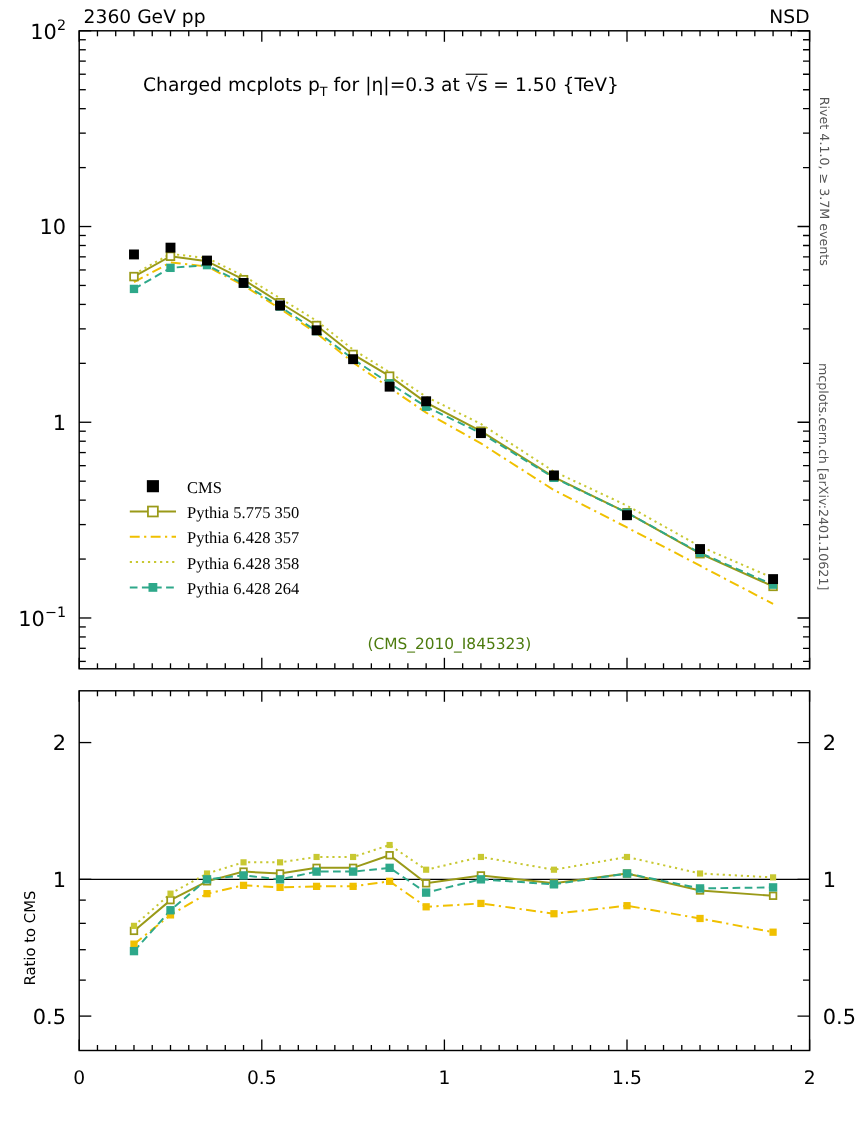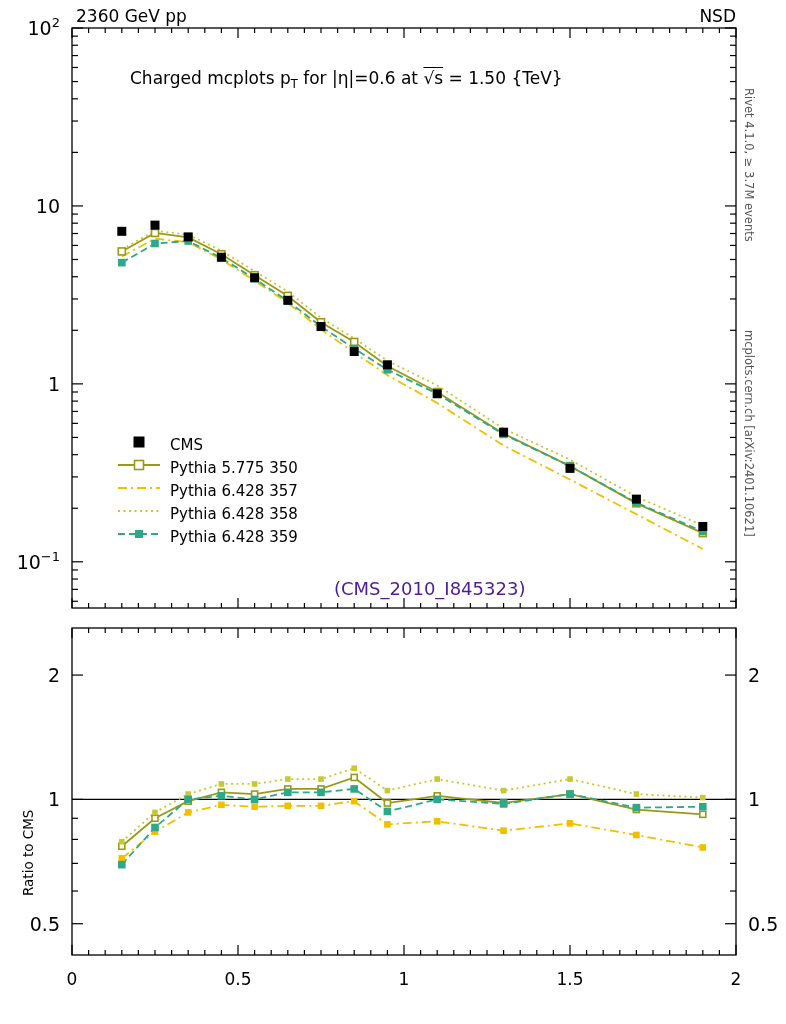--- a/index.html
+++ b/index.html
@@ -3,22 +3,22 @@
 <meta charset="utf-8">
 <style>
   html,body{margin:0;padding:0;background:#ffffff;}
   body{width:786px;height:1024px;font-family:"DejaVu Sans","Liberation Sans",sans-serif;color:#000;}
   #root{position:relative;width:786px;height:1024px;overflow:hidden;}
 
   .txt{position:absolute;white-space:nowrap;}
   .hdr{font-size:17px;}
   .title{font-size:17px;}
   .side{font-size:11.5px;color:#555;writing-mode:vertical-rl;text-orientation:mixed;}
-  .legend-lab{font-size:15px;}
-  .watermark{font-size:18px;color:#4c1d95;}
+  .legend-lab{font-size:15px;font-family:Liberation Serif, serif;}
+  .watermark{font-size:14px;color:#4d7c0f;}
   .ratio-ylab{font-size:13.5px;writing-mode:vertical-rl;text-orientation:mixed;transform:rotate(180deg);}
 
   svg{position:absolute;left:0;top:0;overflow:visible;}
 </style>
 </head>
 <body>
 <div id="root">
 
 <div class="txt hdr" style="left:76px;top:6px;">2360 GeV pp</div>
 <div class="txt hdr" style="right:50px;top:6px;">NSD</div>
@@ -396,26 +396,26 @@
       <rect x="133.5" y="436.5" width="11" height="11" fill="#000"></rect>
       <line x1="118" y1="465" x2="160" y2="465" stroke="#9a9a18" stroke-width="1.8"></line>
       <rect x="134.5" y="460.5" width="9" height="9" fill="#fff" stroke="#9a9a18" stroke-width="1.6"></rect>
       <line x1="118" y1="488" x2="160" y2="488" stroke="#f0c000" stroke-width="1.8" stroke-dasharray="9,4,2,4"></line>
       <line x1="118" y1="511" x2="160" y2="511" stroke="#c8c832" stroke-width="1.8" stroke-dasharray="2,3.5"></line>
       <line x1="118" y1="534" x2="160" y2="534" stroke="#2ea88a" stroke-width="1.8" stroke-dasharray="7,4"></line>
       <rect x="135" y="530" width="8" height="8" fill="#2ea88a"></rect>
     </svg>
 
 <div class="txt title" style="left:130px;top:68px;">
-  <span>Charged mcplots p</span><span style="font-size:11.5px;position:relative;top:4px;">T</span><span> for |</span><span>η</span><span>|=0.6 at </span><span style="text-decoration:overline;">√s</span><span> = 1.50 {TeV}</span>
+  <span>Charged mcplots p</span><span style="font-size:11.5px;position:relative;top:4px;">T</span><span> for |</span><span>η</span><span>|=0.3 at </span><span style="text-decoration:overline;">√s</span><span> = 1.50 {TeV}</span>
 </div>
 
 <div class="txt watermark" style="left:334px;top:578px;">(CMS_2010_I845323)</div>
 
 <div class="txt ratio-ylab" style="left:20px;top:786px;height:110px;">Ratio to CMS</div>
 
 <div class="txt legend-lab" style="left:170px;top:436px;">CMS</div>
 <div class="txt legend-lab" style="left:170px;top:459px;">Pythia 5.775 350</div>
 <div class="txt legend-lab" style="left:170px;top:482px;">Pythia 6.428 357</div>
 <div class="txt legend-lab" style="left:170px;top:505px;text-align:center;">Pythia 6.428 358</div>
-<div class="txt legend-lab" style="left:170px;top:528px;">Pythia 6.428 359</div>
+<div class="txt legend-lab" style="left:170px;top:528px;">Pythia 6.428 264</div>
 
 </div>
 
 </body></html>

